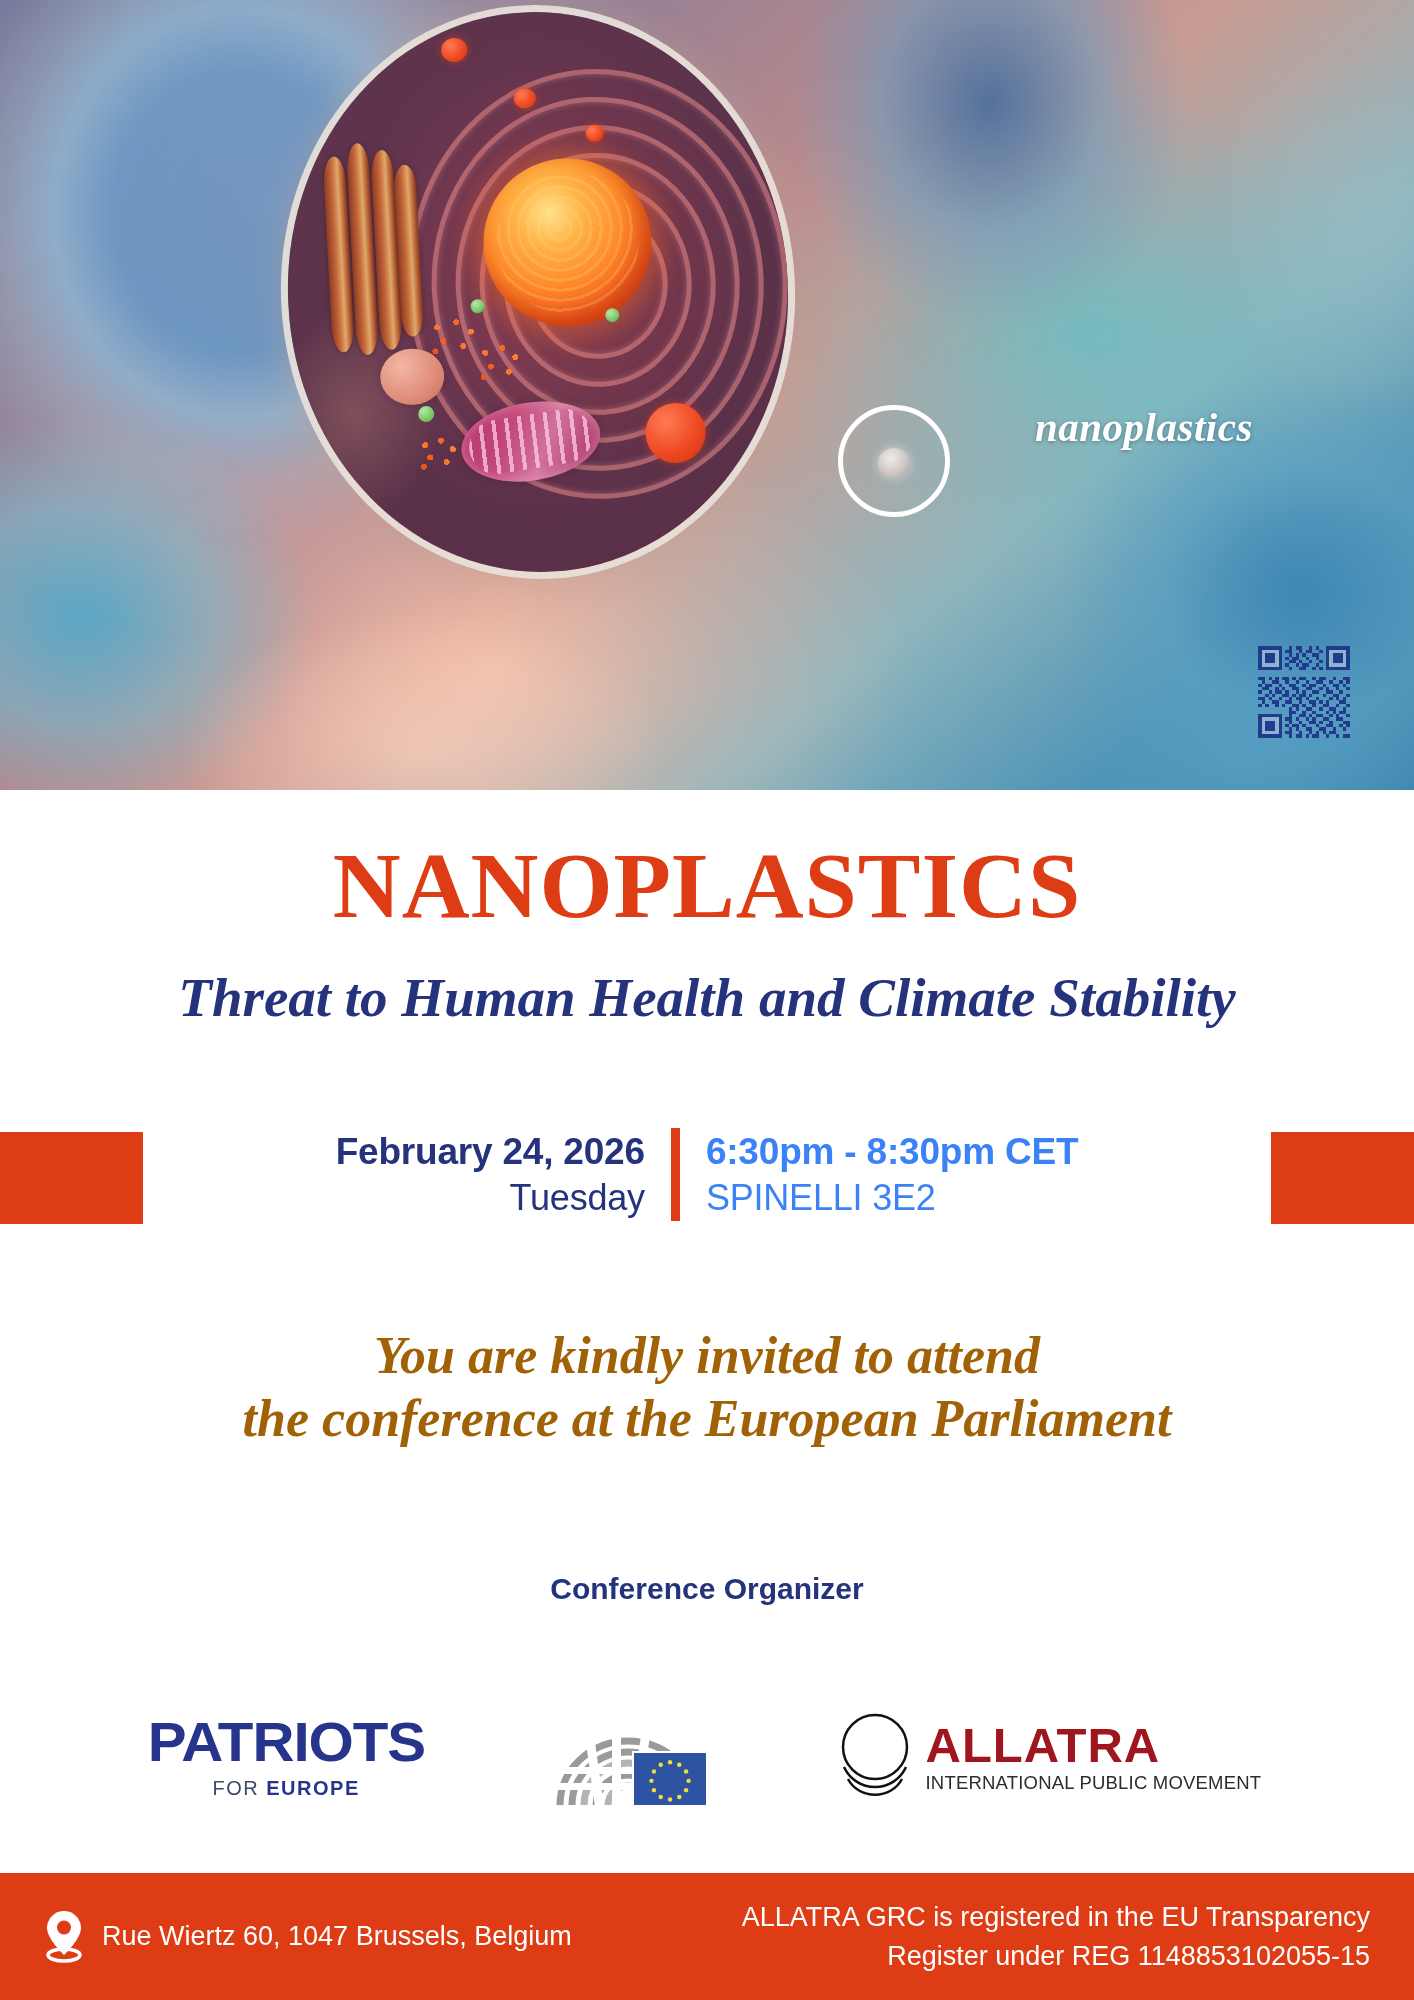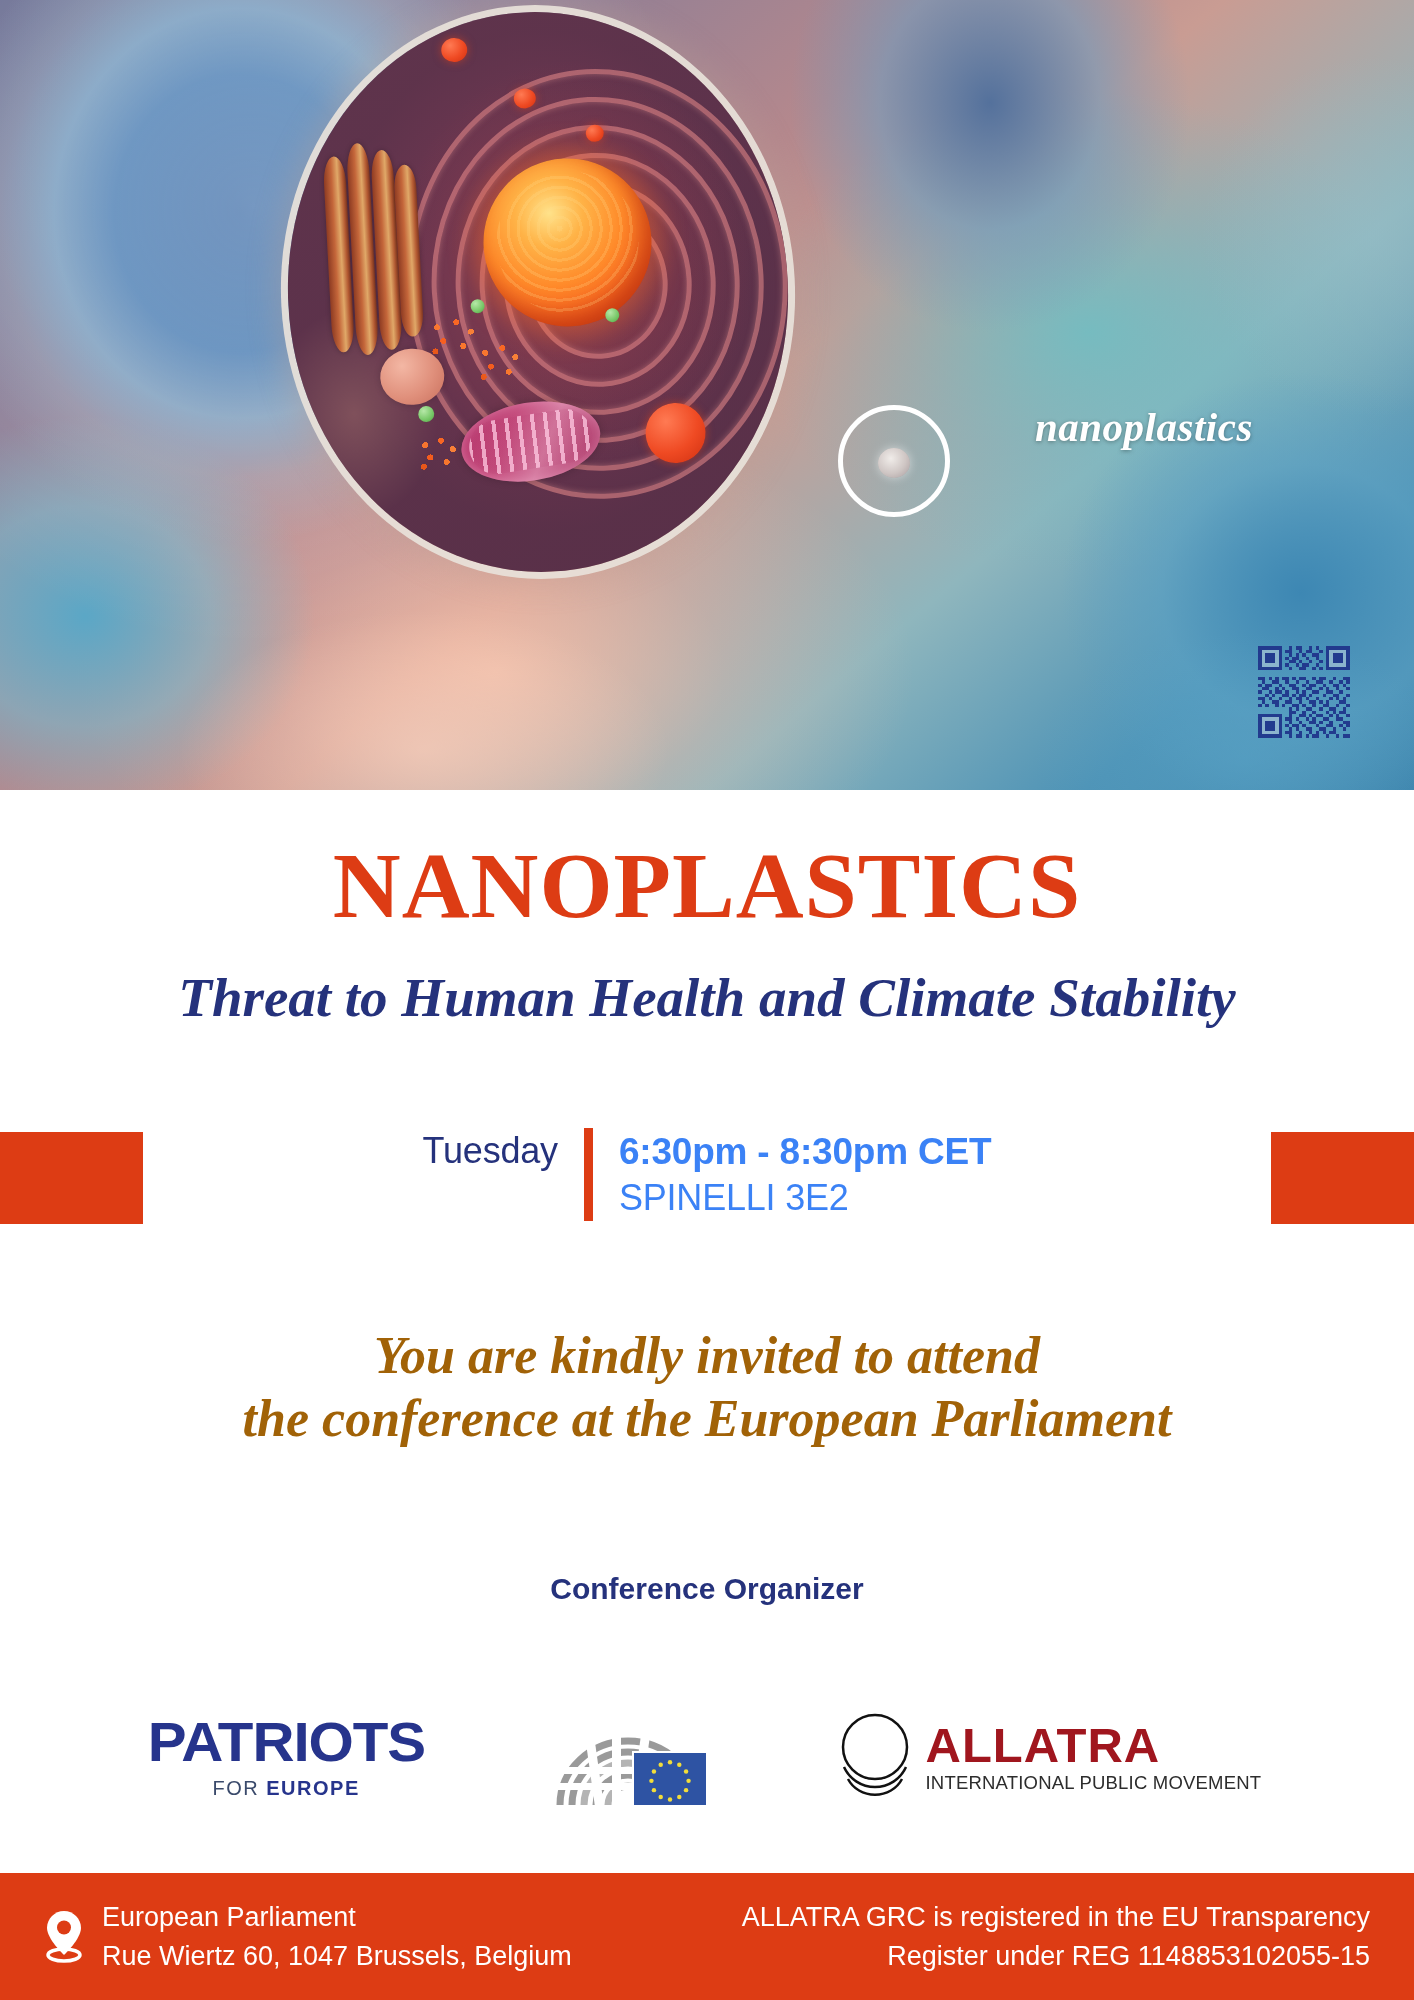--- a/index.html
+++ b/index.html
@@ -649,20 +649,21 @@
   </div>
 
   <div class="side-bar left"></div>
   <div class="side-bar right"></div>
 
   <div class="title">NANOPLASTICS</div>
   <div class="subtitle">Threat to Human Health and Climate Stability</div>
 
   <div class="when-where">
     <div class="ww-left">
+      <div class="ww-strong">February 24, 2026</div>
       <div class="ww-light">Tuesday</div>
     </div>
     <div class="ww-divider"></div>
     <div class="ww-right">
       <div class="ww-strong">6:30pm - 8:30pm CET</div>
       <div class="ww-light">SPINELLI 3E2</div>
     </div>
   </div>
 
   <div class="invite">
@@ -743,21 +744,20 @@
 
   <div class="footer">
     <div class="footer-inner">
       <div class="footer-left">
         <svg class="pin-icon" viewBox="0 0 40 56">
           <path d="M20,2 C10.6,2 3,9.6 3,19 C3,30 20,46 20,46 C20,46 37,30 37,19 C37,9.6 29.4,2 20,2 Z" fill="#ffffff"></path>
           <circle cx="20" cy="18.5" r="7" fill="#dd3c14"></circle>
           <ellipse cx="20" cy="46" rx="16" ry="6" fill="none" stroke="#ffffff" stroke-width="3.5"></ellipse>
         </svg>
         <div class="footer-addr">
-          <div>European Parliament</div>
           <div>Rue Wiertz 60, 1047 Brussels, Belgium</div>
         </div>
       </div>
       <div class="footer-right">
         <div>ALLATRA GRC is registered in the EU Transparency</div>
         <div>Register under REG 1148853102055-15</div>
       </div>
     </div>
   </div>
 

